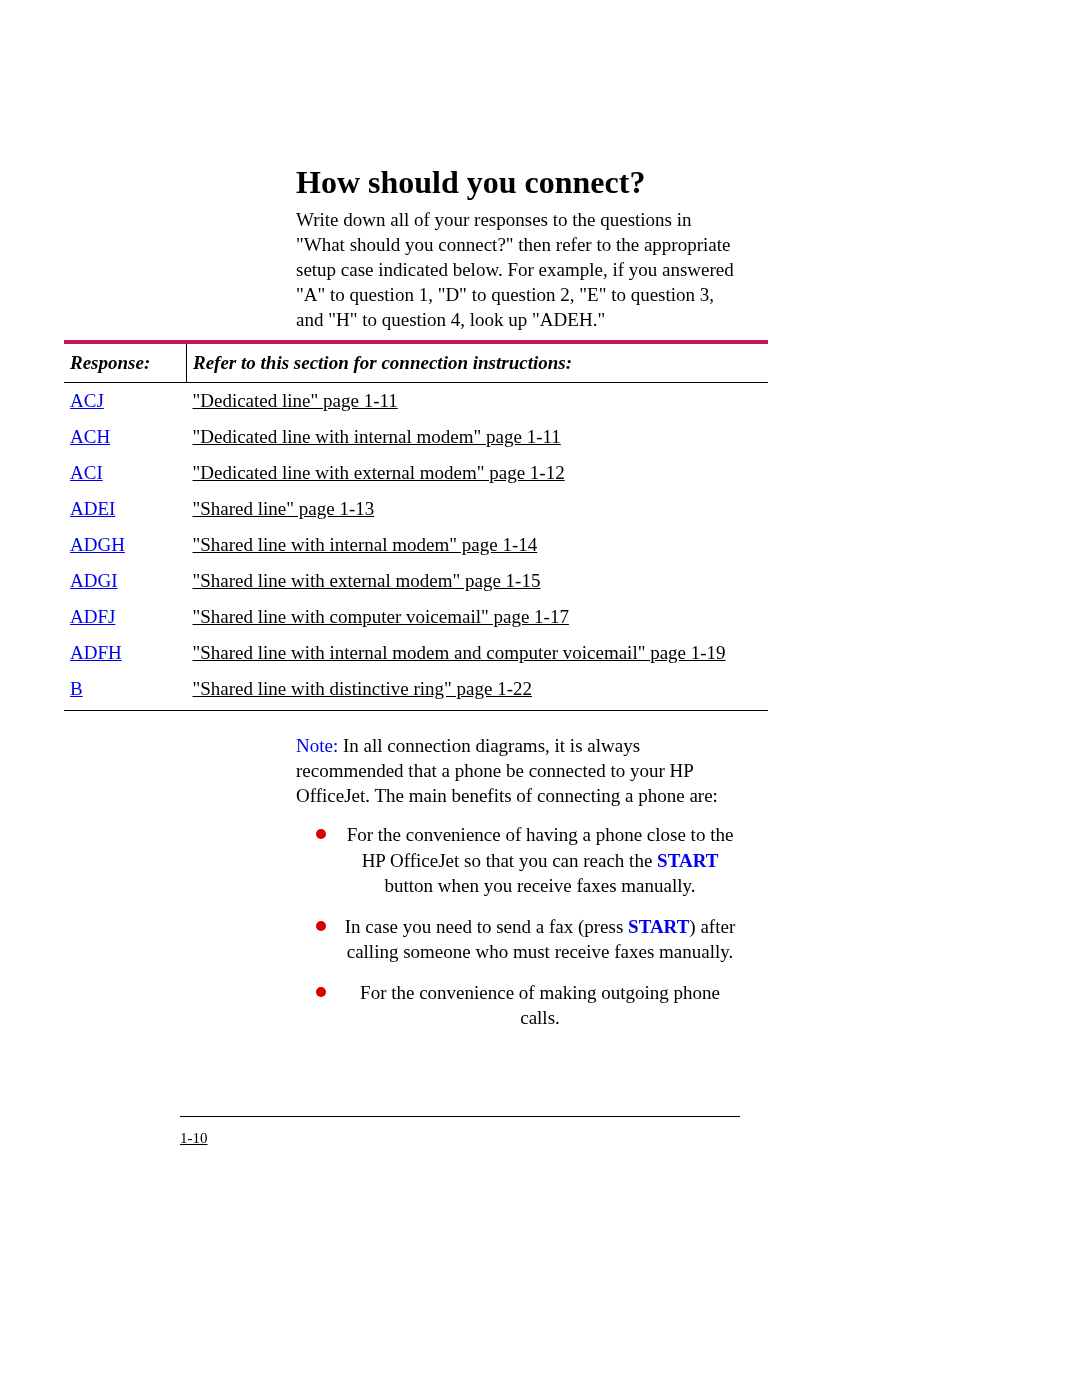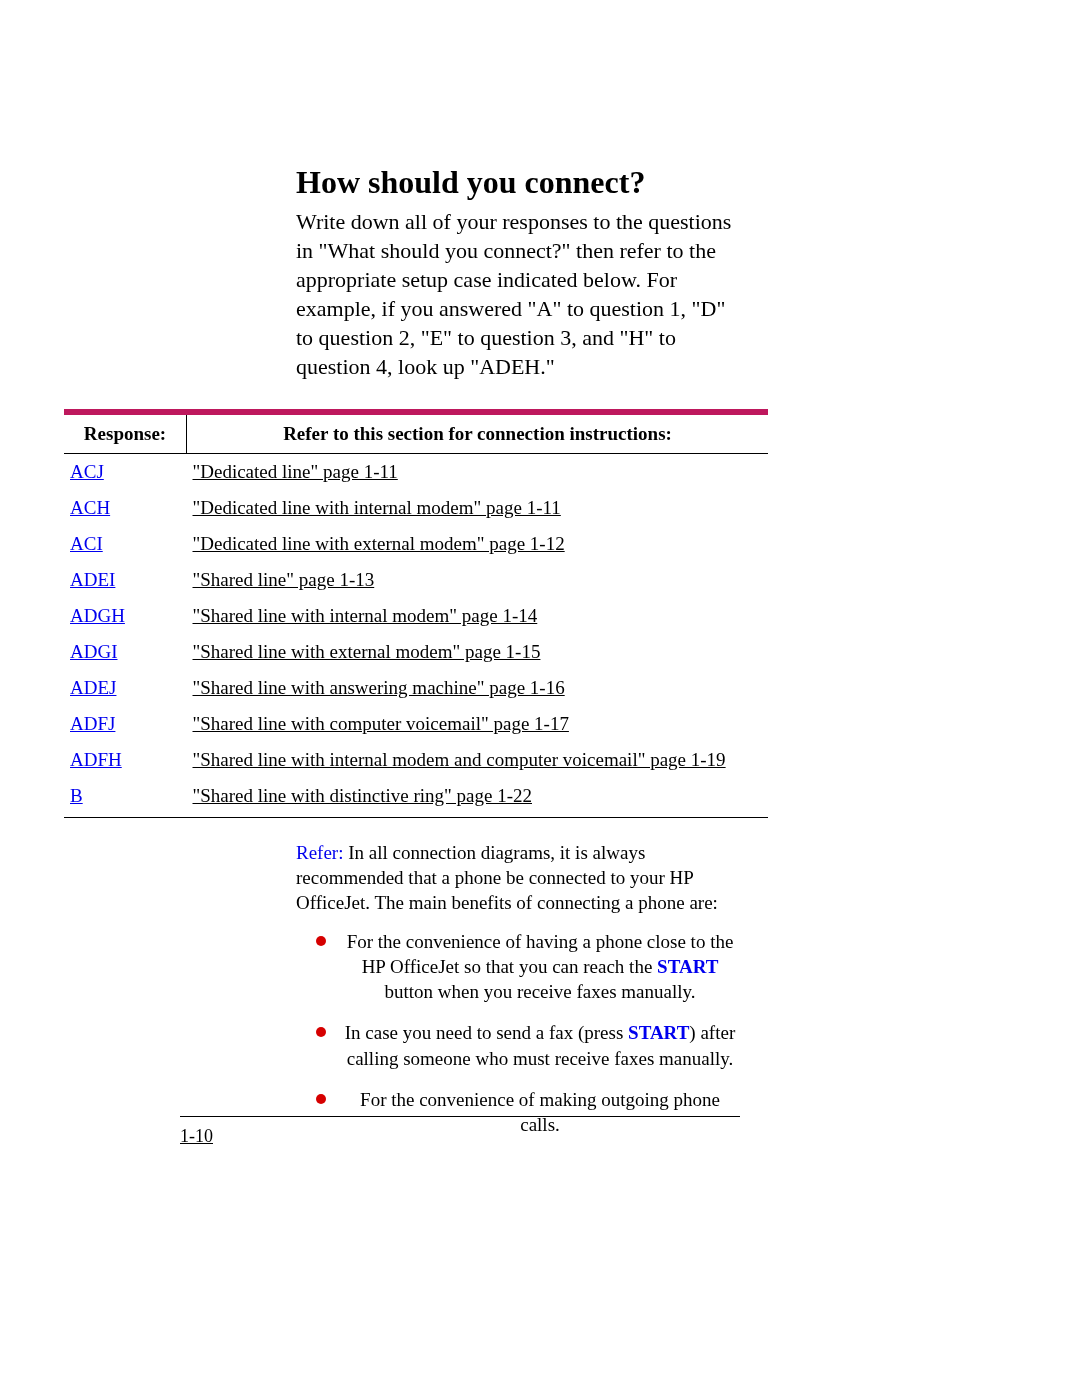--- a/index.html
+++ b/index.html
@@ -19,37 +19,38 @@
   .content {
     margin-left: 116px;
   }
   .heading {
     font-size: 32px;
     font-weight: bold;
     margin: 0 0 6px 0;
     line-height: 1.12;
   }
   .intro {
-    font-size: 22px;
+    font-size: 19px;
     line-height: 1.32;
-    margin: 0 0 28px 0;
+    margin: 0 0 8px 0;
   }
   table.conn {
     width: 704px;
     margin-left: -116px;
     border-collapse: collapse;
     font-size: 19px;
   }
   table.conn th {
-    border-top: 6px solid #be185d;
+    border-top: 4px solid #be185d;
     border-bottom: 1px solid #000;
-    text-align: center;
+    text-align: left;
     font-weight: bold;
     padding: 8px 6px 8px 6px;
     vertical-align: top;
+    font-style: italic;
   }
   table.conn th.col-response {
     width: 110px;
     border-right: 1px solid #000;
   }
   table.conn td {
     padding: 7px 6px 7px 6px;
     vertical-align: baseline;
     text-decoration: underline;
   }
@@ -100,21 +101,21 @@
     position: absolute;
     left: 180px;
     right: 180px;
     bottom: 280px;
     border-top: 1.5px solid #000;
   }
   .page-number {
     position: absolute;
     left: 180px;
     bottom: 250px;
-    font-size: 18px;
+    font-size: 15px;
     text-decoration: underline;
   }
 </style>
 </head>
 <body>
 
 <div class="page">
 
   <div class="content">
 
@@ -150,42 +151,38 @@
       </tr>
       <tr class="data-row">
         <td class="response-code">ADGH</td>
         <td>"Shared line with internal modem" page 1-14</td>
       </tr>
       <tr class="data-row">
         <td class="response-code">ADGI</td>
         <td>"Shared line with external modem" page 1-15</td>
       </tr>
       <tr class="data-row">
-        <td class="response-code">ADEJ</td>
-        <td>"Shared line with answering machine" page 1-16</td>
-      </tr>
-      <tr class="data-row">
         <td class="response-code">ADFJ</td>
         <td>"Shared line with computer voicemail" page 1-17</td>
       </tr>
       <tr class="data-row">
         <td class="response-code">ADFH</td>
         <td>"Shared line with internal modem and computer voicemail" page 1-19</td>
       </tr>
       <tr class="data-row">
         <td class="response-code">B</td>
         <td>"Shared line with distinctive ring" page 1-22</td>
       </tr>
     </tbody>
   </table>
 
   <div class="content">
 
     <p class="note-block">
-      <span class="note-prefix">Refer:</span><span> In all connection diagrams, it is always recommended that a phone be connected to your HP OfficeJet. The main benefits of connecting a phone are:</span>
+      <span class="note-prefix">Note:</span><span> In all connection diagrams, it is always recommended that a phone be connected to your HP OfficeJet. The main benefits of connecting a phone are:</span>
     </p>
 
     <ul class="bullets">
       <li>
         <span>For the convenience of having a phone close to the HP OfficeJet so that you can reach the </span><span class="start-word">START</span><span> button when you receive faxes manually.</span>
       </li>
       <li>
         <span>In case you need to send a fax (press </span><span class="start-word">START</span><span>) after calling someone who must receive faxes manually.</span>
       </li>
       <li>

